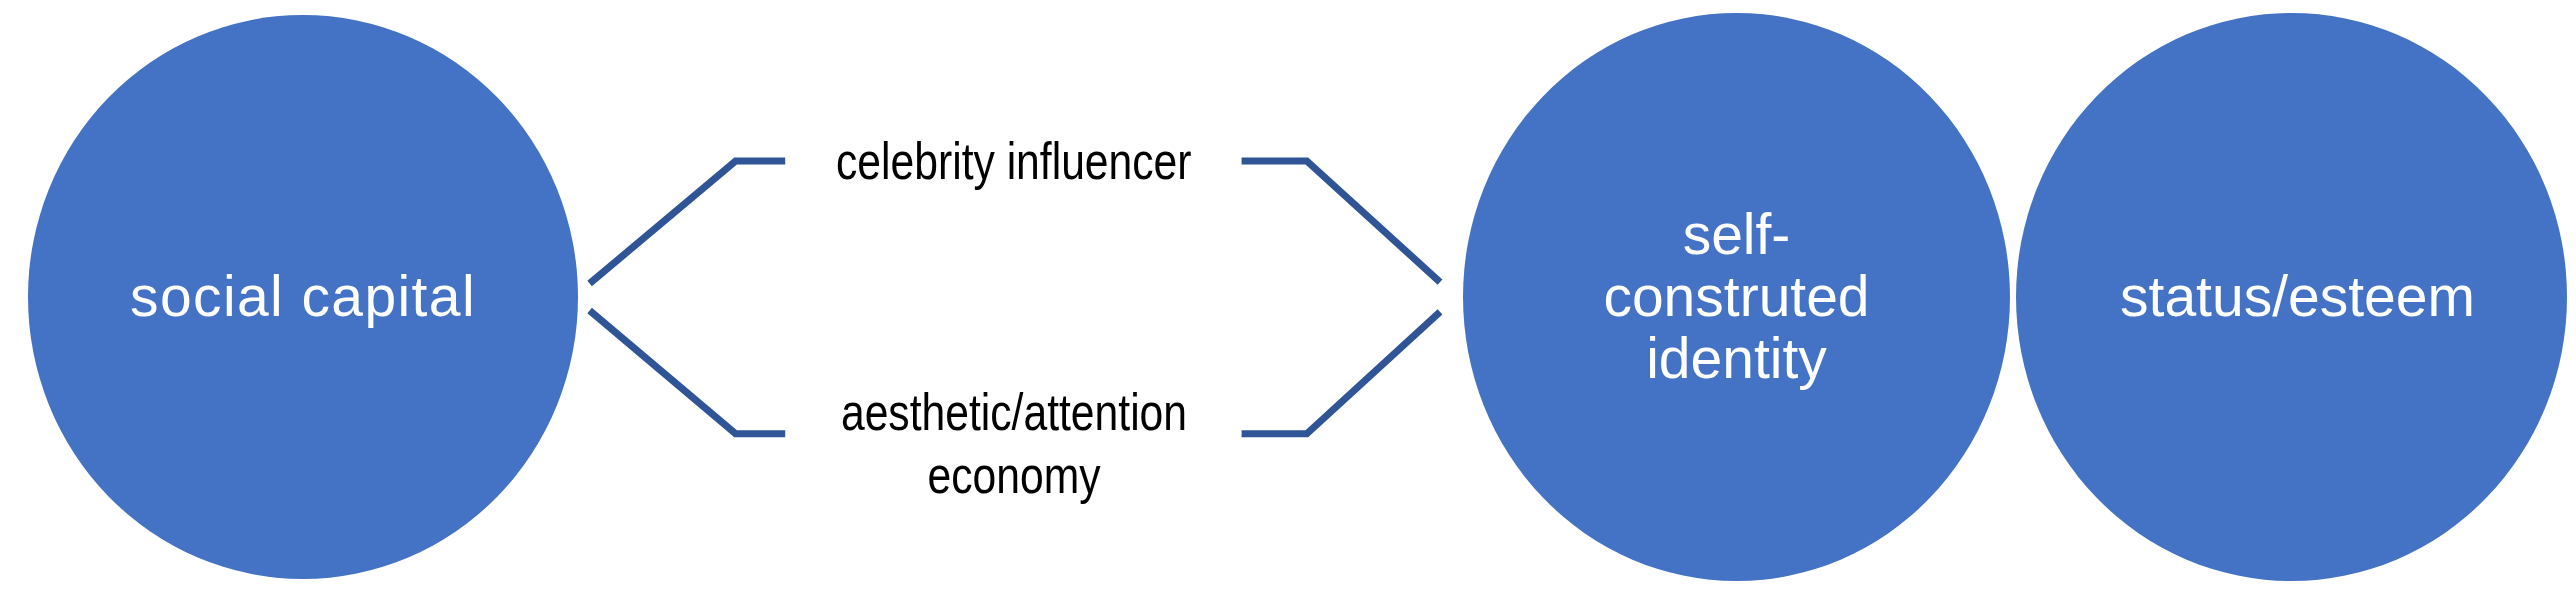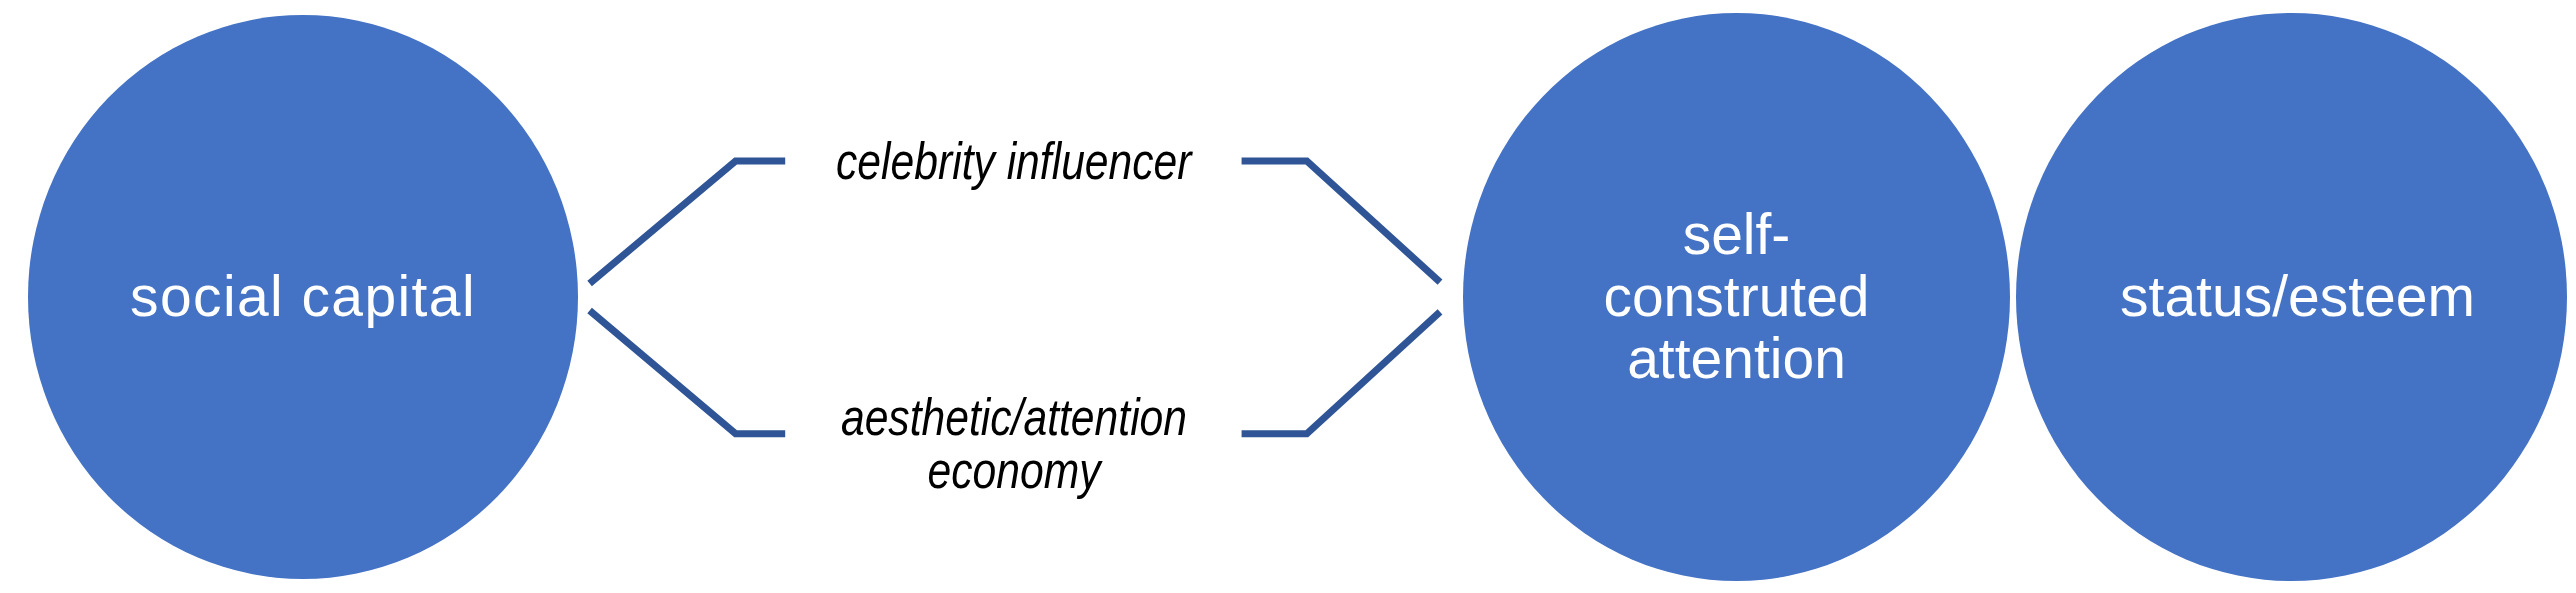--- a/index.html
+++ b/index.html
@@ -61,24 +61,23 @@
     margin-left: 12px;
   }
 
   .branch-label {
     position: absolute;
     left: 748px;
     width: 531px;
     text-align: center;
     color: var(--label-text, #000000);
     font-size: 52px;
-    font-style: italic;
   }
   .branch-label-top { top: 135px; line-height: 52px; }
-  .branch-label-bottom { top: 391px; line-height: 53px; }
+  .branch-label-bottom { top: 381px; line-height: 63px; }
   .branch-label .condensed {
     display: inline-block;
     transform: scaleX(0.82);
     transform-origin: center center;
   }
   .one-line { white-space: nowrap; }
   .two-line { max-width: 496px; }
 </style>
 </head>
 <body>
@@ -98,21 +97,21 @@
 
   <div class="branch-label branch-label-top">
     <span class="condensed one-line">celebrity influencer</span>
   </div>
 
   <div class="branch-label branch-label-bottom">
     <span class="condensed two-line">aesthetic/attention economy</span>
   </div>
 
   <div class="node node-middle">
-    <span class="node-label">self-construted attention</span>
+    <span class="node-label">self-construted identity</span>
   </div>
 
   <div class="node node-right">
     <span class="node-label">status/esteem</span>
   </div>
 
 </div>
 
 
 </body></html>

